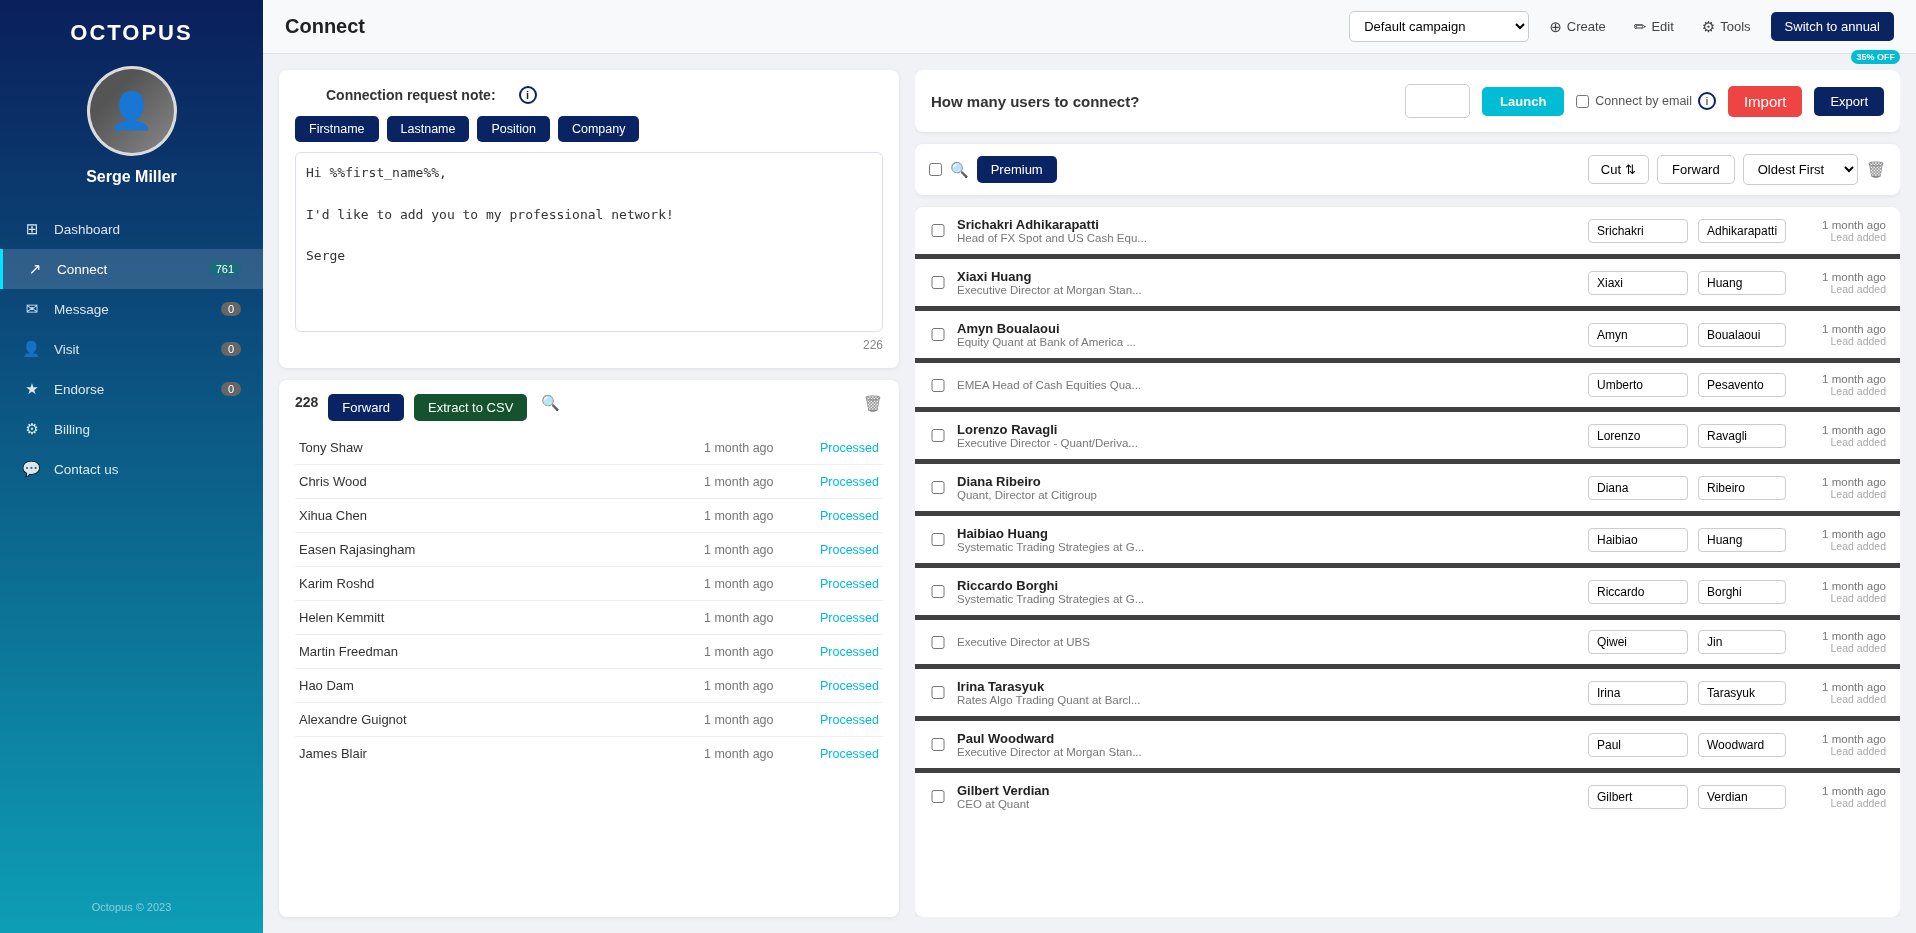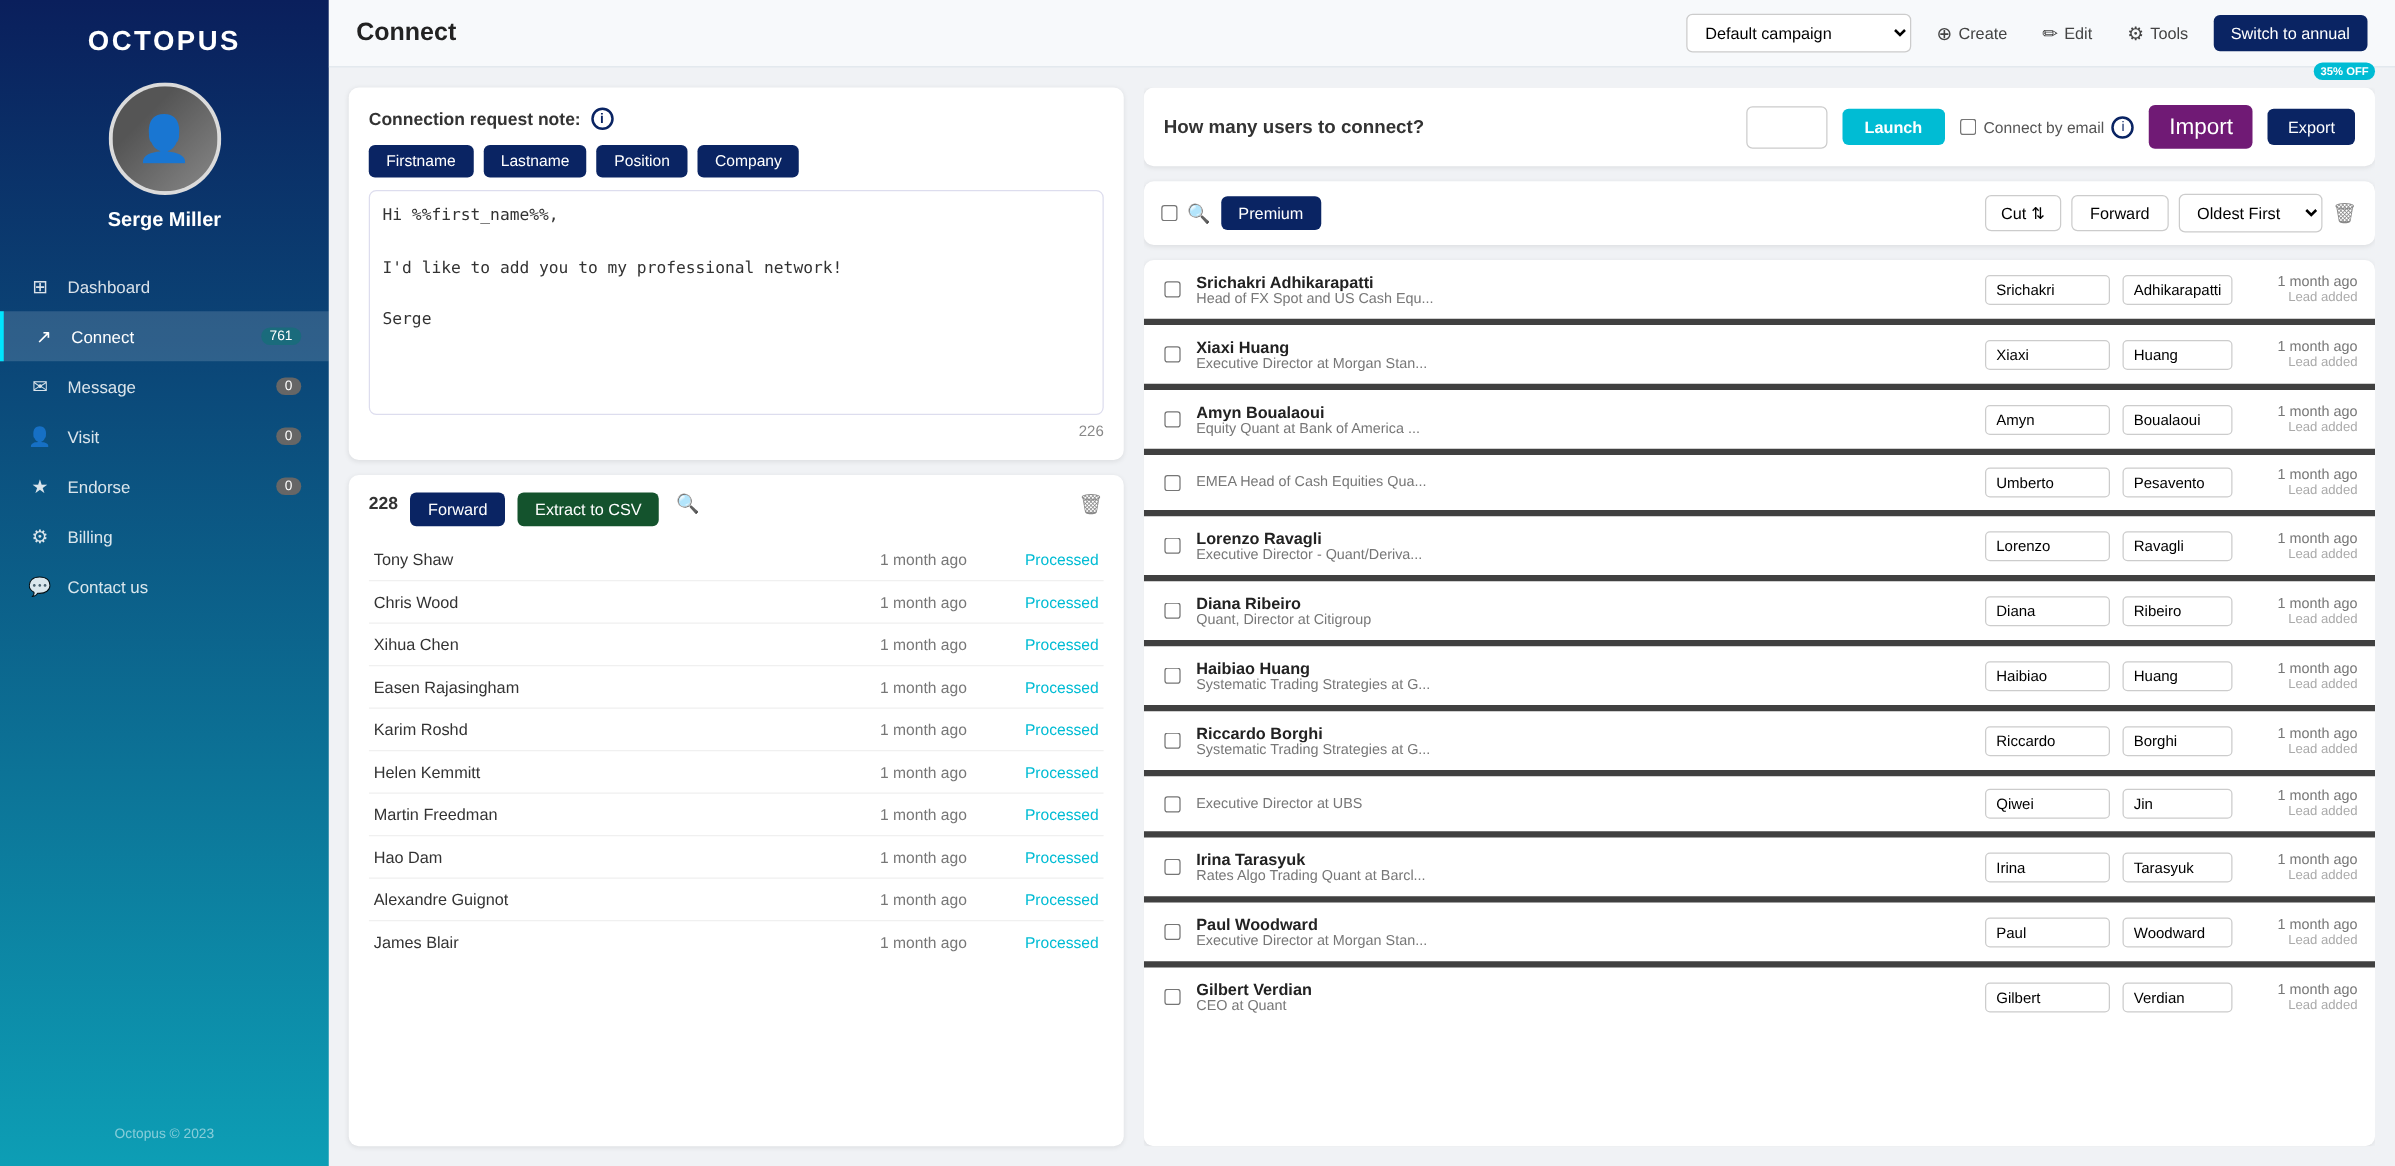--- a/index.html
+++ b/index.html
@@ -175,25 +175,26 @@
 
     .connection-note-box {
       background: white;
       border-radius: 8px;
       padding: 16px;
       box-shadow: 0 1px 4px rgba(0,0,0,0.08);
     }
     .connection-note-header {
       display: flex;
       align-items: center;
-      gap: 8px;
+      gap: 23px;
       margin-bottom: 12px;
       font-size: 14px;
       font-weight: 600;
       color: #333;
+      margin-left: 31px;
     }
     .info-icon {
       width: 18px;
       height: 18px;
       border-radius: 50%;
       border: 2px solid #0a2463;
       color: #0a2463;
       font-size: 11px;
       display: flex;
       align-items: center;
@@ -358,26 +359,26 @@
     }
     .connect-email-row {
       display: flex;
       align-items: center;
       gap: 6px;
       font-size: 12.5px;
       color: #555;
     }
     .connect-email-checkbox { cursor: pointer; }
     .import-btn {
-      background: #701a75;
+      background: #ef4444;
       color: white;
       border: none;
       border-radius: 5px;
       padding: 7px 16px;
-      font-size: 18px;
+      font-size: 15px;
       cursor: pointer;
     }
     .export-btn {
       background: #0a2463;
       color: white;
       border: none;
       border-radius: 5px;
       padding: 7px 16px;
       font-size: 13px;
       cursor: pointer;

